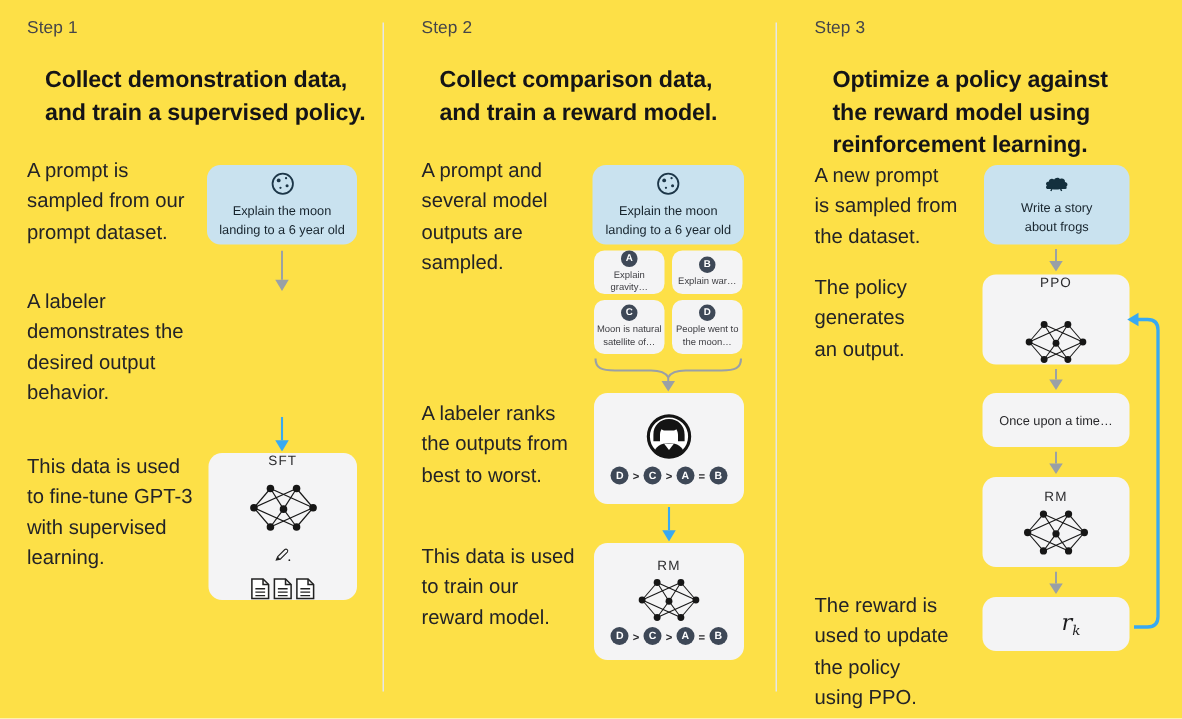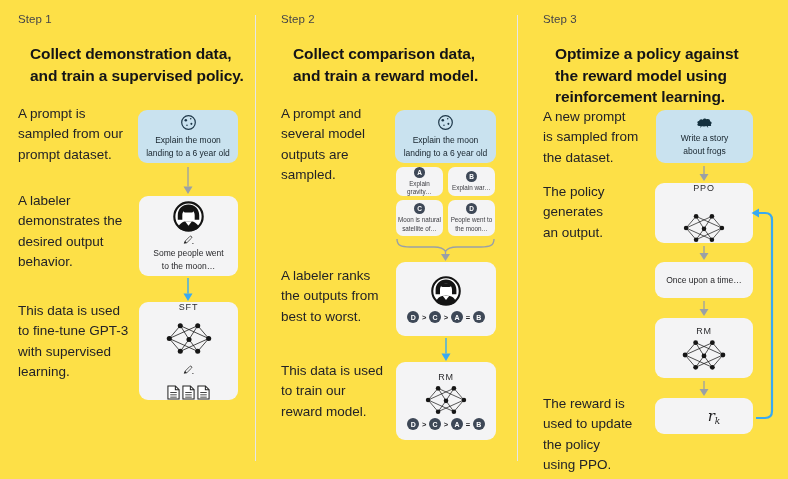--- a/index.html
+++ b/index.html
@@ -71,37 +71,20 @@
     </svg>
     <div class="ptext">Explain the moon
 landing to a 6 year old</div>
   </div>
 
   <svg class="abs" style="left:182px; top:167px" width="12" height="27">
     <line x1="6" y1="0" x2="6" y2="19.5" stroke="#9aa0a6" stroke-width="1.3"></line>
     <polygon points="1.5,19.5 10.5,19.5 6,27" fill="#9aa0a6"></polygon>
   </svg>
 
-  <div class="gbox" style="left:139px; top:196px; width:99px; height:80px; justify-content:center; gap:2px">
-    <svg width="33" height="33" viewBox="0 0 40 40">
-      <circle cx="20" cy="20" r="17.2" fill="#ffffff"></circle>
-      <path d="M20,5.5 C27.5,5.5 33,11 33,18.5 L33,24 L27.5,24 L27.5,18.5 C27.5,14 24.2,11 20,11 C15.8,11 12.5,14 12.5,18.5 L12.5,24 L7,24 L7,18.5 C7,11 12.5,5.5 20,5.5 Z" fill="#141414"></path>
-      <rect x="13.8" y="10.5" width="12.4" height="4.5" rx="2" fill="#141414"></rect>
-      <path d="M20,25.5 C13,25.5 8.5,29 7.5,33.5 C10.5,36.5 15,37.6 20,37.6 C25,37.6 29.5,36.5 32.5,33.5 C31.5,29 27,25.5 20,25.5 Z" fill="#141414"></path>
-      <path d="M15.8,25.8 L24.2,25.8 L20,31.2 Z" fill="#ffffff"></path>
-      <circle cx="20" cy="20" r="17.2" fill="none" stroke="#141414" stroke-width="2.6"></circle>
-    </svg>
-    <svg width="12" height="10" viewBox="0 0 20 16">
-      <path d="M2,13.5 L3.6,9.8 L11.5,1.9 A2,2 0 0 1 14.3,4.7 L6.4,12.6 Z" fill="none" stroke="#222" stroke-width="1.2"></path>
-      <path d="M2,13.5 L3.6,9.8 L6.4,12.6 Z" fill="#222"></path>
-      <circle cx="16.5" cy="13.8" r="1" fill="#222"></circle>
-    </svg>
-    <div class="gtext">Some people went
-to the moon…</div>
-  </div>
 
   <svg class="abs" style="left:182px; top:278px" width="12" height="23">
     <line x1="6" y1="0" x2="6" y2="15.5" stroke="#38a9f2" stroke-width="1.4"></line>
     <polygon points="1.5,15.5 10.5,15.5 6,23" fill="#38a9f2"></polygon>
   </svg>
 
   <div class="gbox" style="left:139px; top:302px; width:99px; height:98px; justify-content:space-between; gap:3px">
     <div class="mlabel">SFT</div>
     <svg width="46" height="33" viewBox="0 0 100 72">
       <g stroke="#161616" stroke-width="1.7">

